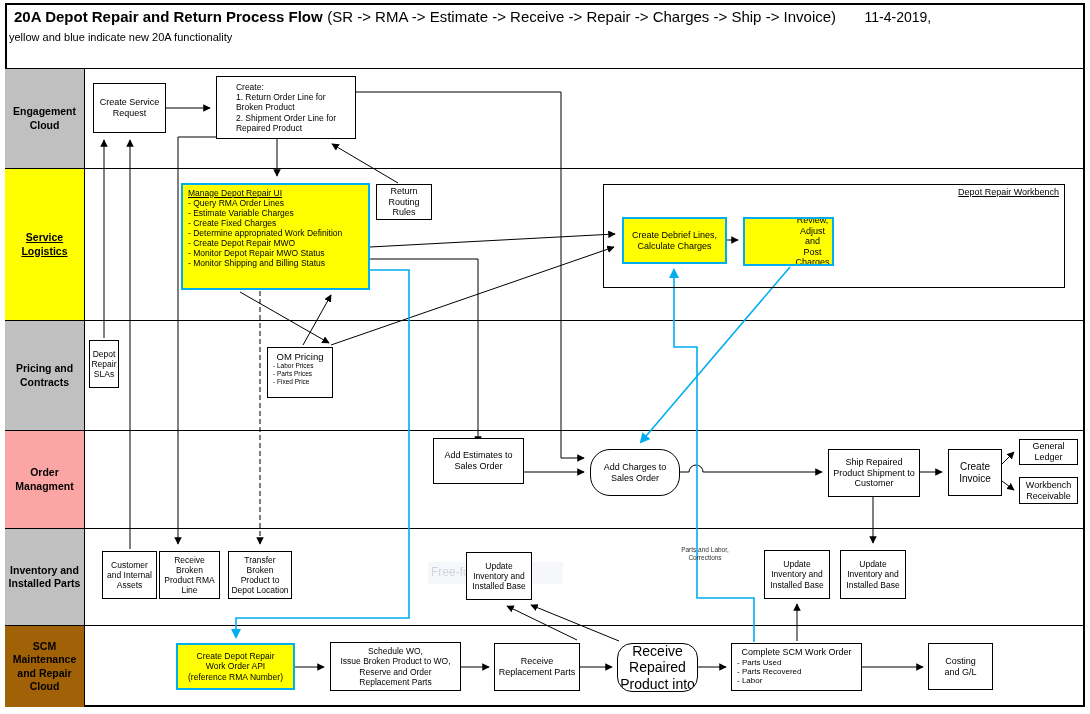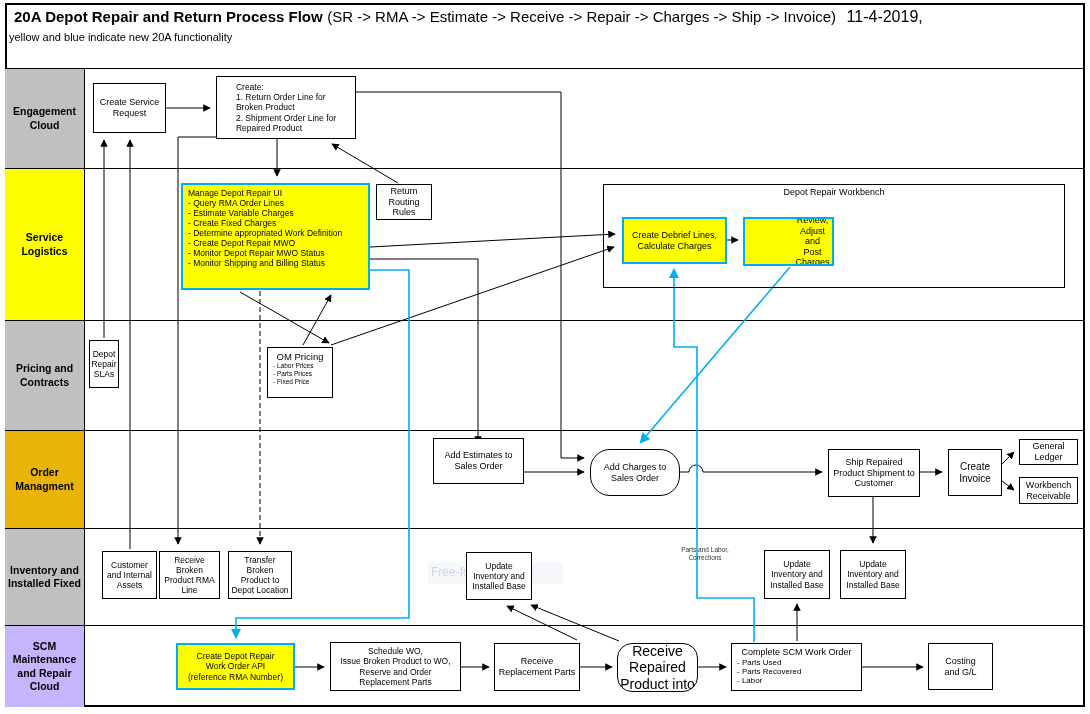--- a/index.html
+++ b/index.html
@@ -3,36 +3,36 @@
 <meta charset="utf-8">
 <style>
   html,body{margin:0;padding:0;background:#fff;}
   .stage{position:relative;width:1090px;height:714px;background:#fff;overflow:hidden;
          font-family:"Liberation Sans",sans-serif;color:#000;}
   .frame{position:absolute;left:5px;top:3px;width:1080px;height:704px;
          border:2px solid #000;box-sizing:border-box;z-index:0;}
   .titlebar{position:absolute;left:14px;top:8px;width:1060px;z-index:1;white-space:nowrap;}
   .t-bold{font-weight:bold;font-size:15px;}
   .t-flow{font-size:15px;}
-  .t-date{font-size:16px;margin-left:6px;}
+  .t-date{font-size:14px;margin-left:24px;}
   .subtitle{position:absolute;left:9px;top:31px;font-size:11px;z-index:1;}
   .lane{position:absolute;left:5px;width:1080px;border-top:1px solid #000;
         box-sizing:border-box;display:flex;z-index:1;}
   .lane-label{width:80px;border-right:1px solid #000;display:flex;align-items:center;
         justify-content:center;text-align:center;font-weight:bold;font-size:10.5px;
         line-height:1.25;box-sizing:border-box;padding:2px 3px;}
   svg.wires{position:absolute;left:0;top:0;z-index:2;pointer-events:none;}
   .node{position:absolute;background:#fff;border:1px solid #000;box-sizing:border-box;
         display:flex;flex-direction:column;justify-content:center;align-items:center;
         text-align:center;white-space:pre-line;line-height:1.18;z-index:3;overflow:hidden;}
   .node.hl{background:#FFFF00;border:2px solid #00AEEF;}
   .node.list{justify-content:flex-start;align-items:stretch;padding:3px 5px;}
   .node.container{background:transparent;border:1px solid #000;justify-content:flex-start;
-        align-items:center;padding:2px 5px;z-index:2;}
-  .ntitle.u{}
+        align-items:flex-end;padding:2px 5px;z-index:2;}
+  .ntitle.u{text-decoration:underline;}
   .edge-label{position:absolute;left:666px;top:546px;width:78px;font-size:6.5px;
         line-height:1.3;text-align:center;white-space:pre-line;z-index:4;color:#333;}
   .wm-band{position:absolute;left:428px;top:562px;width:135px;height:22px;
         background:#e9eef7;opacity:.45;z-index:1;}
   .watermark{position:absolute;left:431px;top:565px;font-size:12px;color:#aebad0;
         opacity:.55;z-index:1;}
 </style>
 </head>
 <body>
 
@@ -47,33 +47,33 @@
   <div class="subtitle">yellow and blue indicate new 20A functionality</div>
 
   <div class="wm-band"></div>
   <div class="watermark">Free-form</div>
 
   <div id="lanes">
       <div class="lane" style="top: 68px; height: 100px;">
         <div class="lane-label" style="background: rgb(192, 192, 192);">Engagement Cloud</div>
       </div>
       <div class="lane" style="top: 168px; height: 152px;">
-        <div class="lane-label" style="background: rgb(255, 255, 0);">Service Logistics</div>
+        <div class="lane-label" style="background: rgb(255, 255, 0); text-decoration: underline;">Service Logistics</div>
       </div>
       <div class="lane" style="top: 320px; height: 110px;">
         <div class="lane-label" style="background: rgb(192, 192, 192);">Pricing and Contracts</div>
       </div>
       <div class="lane" style="top: 430px; height: 98px;">
-        <div class="lane-label" style="background: #eab308;">Order Managment</div>
+        <div class="lane-label" style="background: #fca5a5;">Order Managment</div>
       </div>
       <div class="lane" style="top: 528px; height: 97px;">
-        <div class="lane-label" style="background: rgb(192, 192, 192);">Inventory and Installed Fixed</div>
+        <div class="lane-label" style="background: rgb(192, 192, 192);">Inventory and Installed Parts</div>
       </div>
       <div class="lane" style="top: 625px; height: 82px;">
-        <div class="lane-label" style="background: #c4b5fd;">SCM Maintenance and Repair Cloud</div>
+        <div class="lane-label" style="background: #a16207;">SCM Maintenance and Repair Cloud</div>
       </div>
     </div>
 
   <svg class="wires" width="1090" height="714" viewBox="0 0 1090 714">
     <defs>
       <marker id="ab" viewBox="0 0 10 10" refX="9" refY="5" markerWidth="7.5" markerHeight="7.5" orient="auto">
         <path d="M0 0 L10 5 L0 10 z" fill="#000"></path>
       </marker>
       <marker id="ac" viewBox="0 0 10 10" refX="8" refY="5" markerWidth="6.5" markerHeight="6.5" orient="auto">
         <path d="M0 0 L10 5 L0 10 z" fill="#00AEEF"></path>

